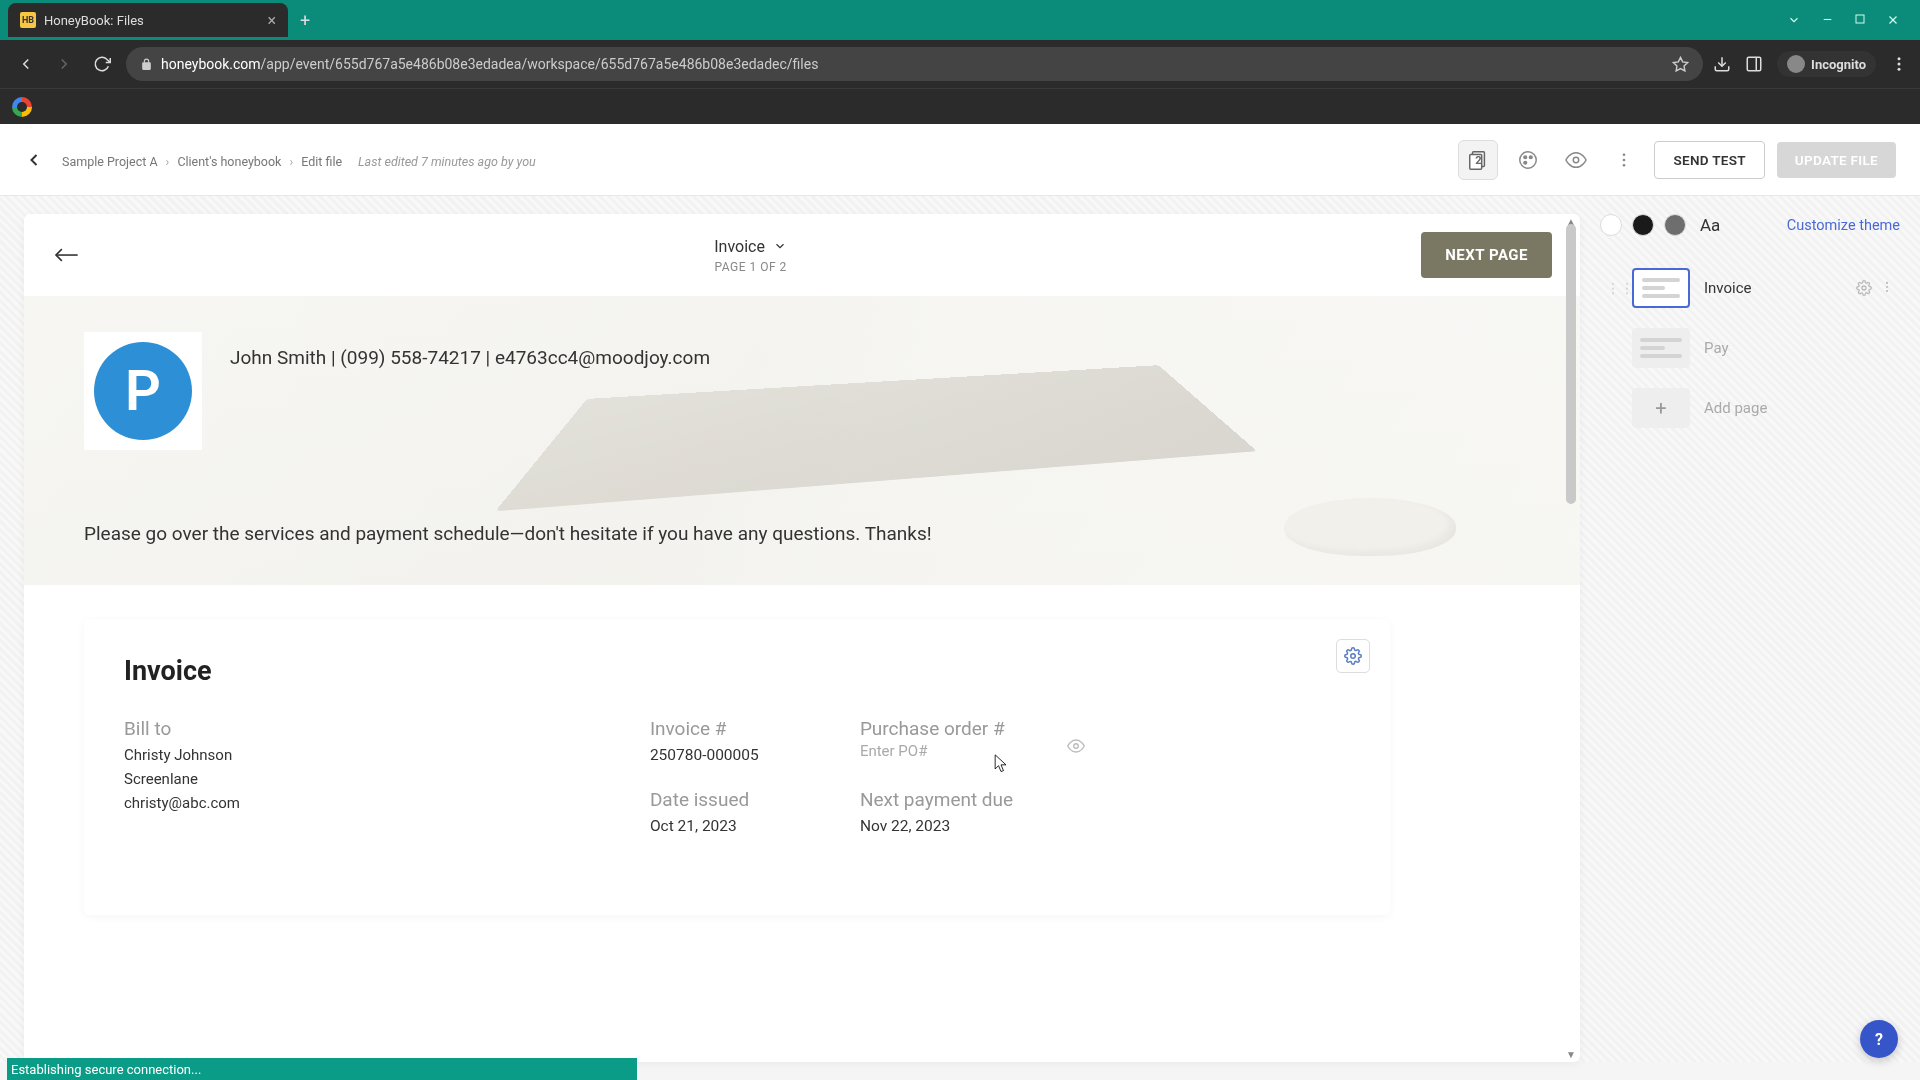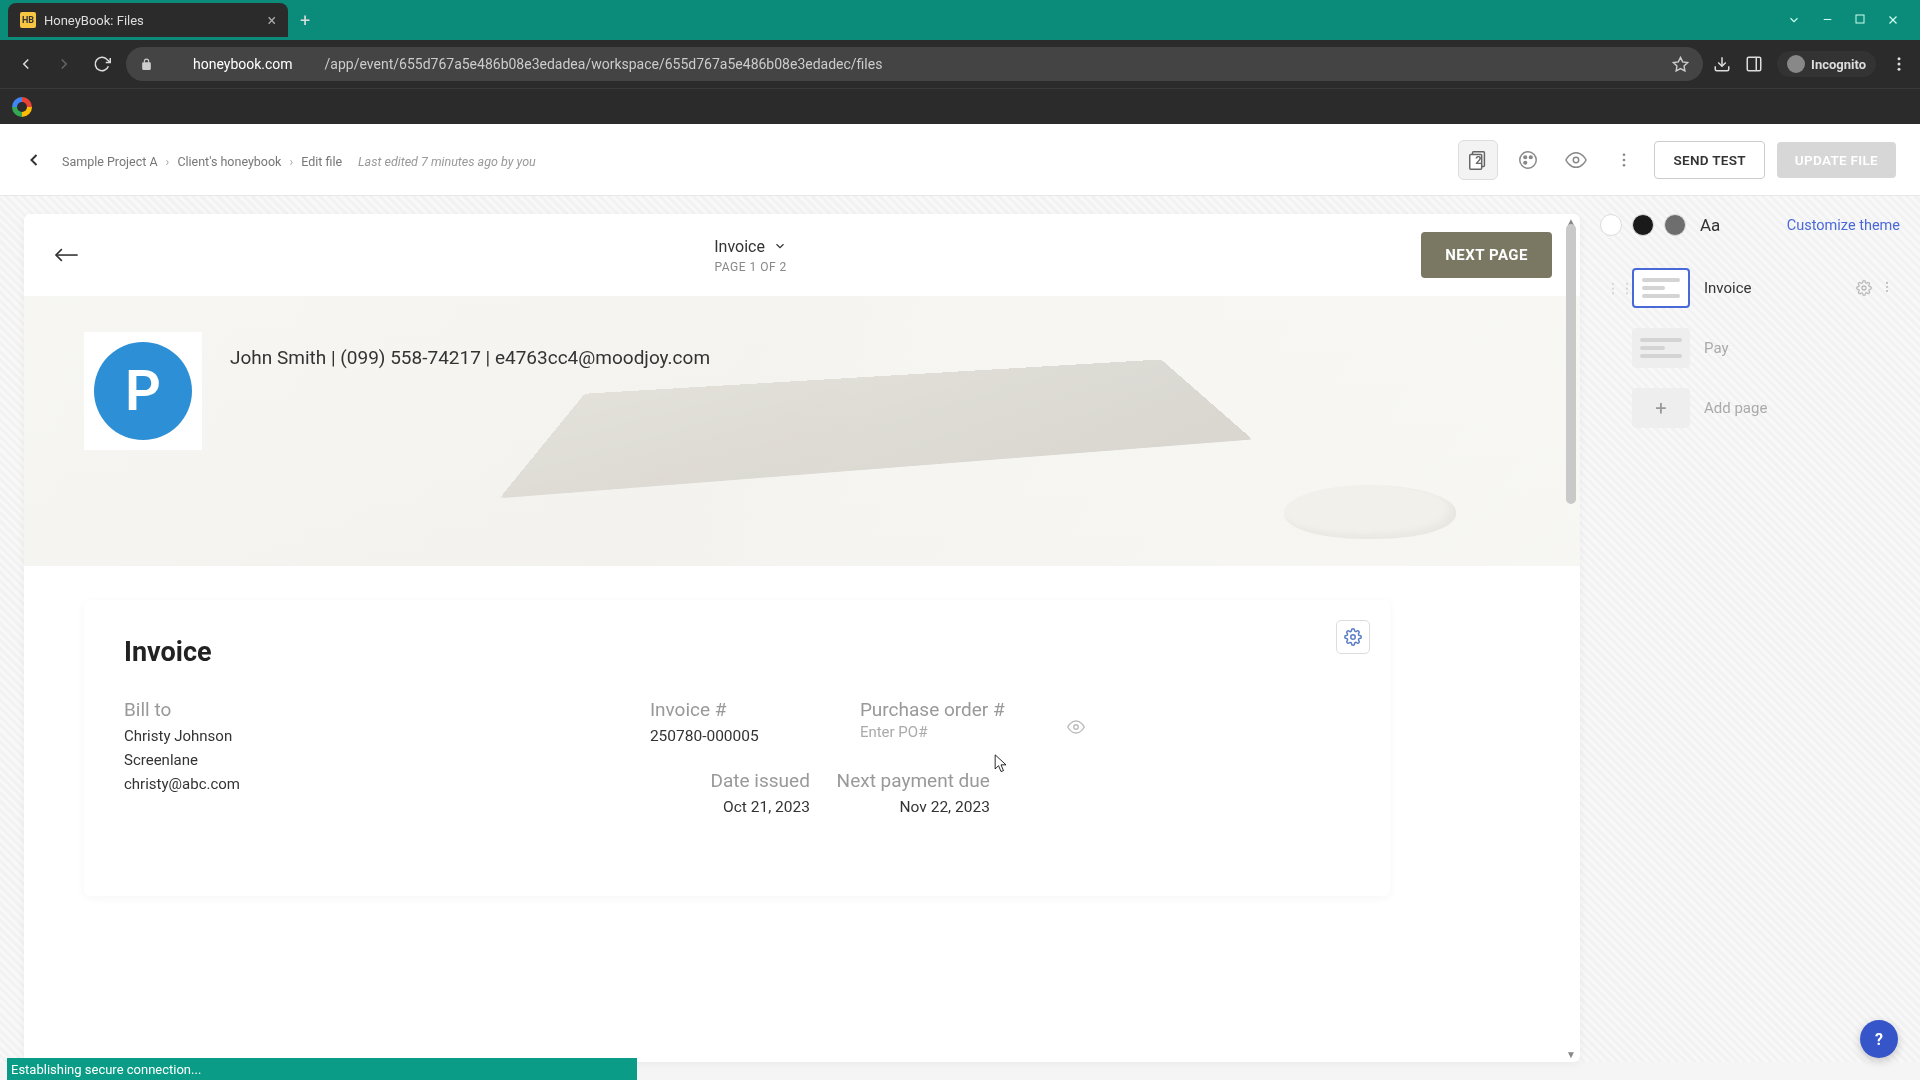--- a/index.html
+++ b/index.html
@@ -11,21 +11,21 @@
 .tab-favicon { width: 16px; height: 16px; background: #f7c744; border-radius: 2px; margin-right: 8px; display: flex; align-items: center; justify-content: center; font-size: 9px; font-weight: bold; color: #333; }
 .tab-title { flex: 1; font-size: 13px; }
 .tab-close { color: #aaa; font-size: 16px; cursor: pointer; }
 .new-tab { color: #ddd; margin-left: 12px; font-size: 18px; cursor: pointer; }
 .window-controls { margin-left: auto; display: flex; gap: 20px; padding-right: 20px; color: #cfe; }
 .window-controls span { cursor: pointer; font-size: 14px; }
 
 .browser-bar { height: 48px; background: #2b2b2b; display: flex; align-items: center; padding: 0 12px; gap: 10px; }
 .nav-btn { width: 28px; height: 28px; color: #ddd; display: flex; align-items: center; justify-content: center; cursor: pointer; border-radius: 50%; }
 .nav-btn.disabled { color: #666; }
-.url-bar { flex: 1; background: #444; border-radius: 20px; height: 34px; display: flex; align-items: center; padding: 0 14px; color: #ccc; font-size: 14px; gap: 32px; }
+.url-bar { flex: 1; background: #444; border-radius: 20px; height: 34px; display: flex; align-items: center; padding: 0 14px; color: #ccc; font-size: 14px; }
 .url-lock { margin-right: 8px; }
 .url-domain { color: #fff; }
 .browser-actions { display: flex; gap: 14px; align-items: center; color: #ddd; }
 .incognito { display: flex; align-items: center; gap: 6px; background: #333; padding: 4px 10px; border-radius: 14px; font-size: 13px; font-weight: bold; }
 .incognito-icon { width: 18px; height: 18px; background: #888; border-radius: 50%; }
 
 .bookmarks-bar { height: 36px; background: #2b2b2b; border-top: 1px solid #3a3a3a; display: flex; align-items: center; padding: 0 12px; }
 .bookmark-g { width: 20px; height: 20px; border-radius: 50%; background: conic-gradient(#ea4335 0 90deg,#fbbc05 90deg 180deg,#34a853 180deg 270deg,#4285f4 270deg 360deg); position: relative; }
 .bookmark-g::after { content:''; position:absolute; inset:5px; background:#2b2b2b; border-radius:50%; }
 
@@ -75,21 +75,21 @@
 .invoice-title { font-size: 27px; font-weight: 700; color: #222; }
 .invoice-grid { display: flex; margin-top: 30px; gap: 60px; }
 .bill-to-col { flex: 0 0 38%; }
 .field-label { font-size: 19px; color: #999; }
 .bill-name, .bill-company, .bill-email { font-size: 15px; color: #333; margin-top: 6px; }
 .meta-cols { display: flex; gap: 50px; flex: 1; }
 .meta-col { min-width: 160px; }
 .meta-value { font-size: 15.5px; color: #333; margin-top: 6px; }
 .po-input { border: none; background: transparent; font-size: 15px; color: #333; padding: 2px 0; }
 .po-input::placeholder { color: #aaa; }
-.meta-row2 { margin-top: 24px; display: flex; gap: 20px; text-align: right; }
+.meta-row2 { margin-top: 24px; display: flex; gap: 50px; }
 .visibility-eye { color: #bbb; margin-left: 8px; }
 
 .cursor { position: absolute; top: 540px; left: 970px; width: 14px; height: 20px; z-index: 50; pointer-events: none; }
 .cursor svg { width: 100%; height: 100%; }
 
 .scrollbar { position: absolute; right: 2px; top: 4px; width: 14px; height: calc(100% - 8px); }
 .scroll-thumb { position: absolute; top: 6px; width: 10px; left:2px; height: 280px; background: #c9c9c9; border-radius: 5px; }
 .scroll-arrow { position: absolute; width: 10px; left: 2px; font-size: 10px; color: #888; text-align: center; }
 .scroll-arrow.up { top: -2px; }
 .scroll-arrow.down { bottom: -2px; }
@@ -300,20 +300,21 @@
 
       <div class="hero">
         <div class="company-row">
           <div class="company-logo">
             <div class="logo-circle">P</div>
           </div>
           <div class="company-info">
             <div class="company-contact">John Smith | (099) 558-74217 | e4763cc4@moodjoy.com</div>
           </div>
         </div>
+        <div class="hero-message">Please go over the services and payment schedule—don't hesitate if you have any questions. Thanks!</div>
       </div>
 
       <div class="invoice-card">
         <div class="invoice-gear">
             <svg width="18" height="18" viewBox="0 0 24 24" fill="none" stroke="currentColor" stroke-width="2">
               <circle cx="12" cy="12" r="3"></circle>
               <path d="M19.4 15a1.65 1.65 0 0 0 .33 1.82l.06.06a2 2 0 1 1-2.83 2.83l-.06-.06a1.65 1.65 0 0 0-1.82-.33 1.65 1.65 0 0 0-1 1.51V21a2 2 0 1 1-4 0v-.09A1.65 1.65 0 0 0 9 19.4a1.65 1.65 0 0 0-1.82.33l-.06.06a2 2 0 1 1-2.83-2.83l.06-.06a1.65 1.65 0 0 0 .33-1.82 1.65 1.65 0 0 0-1.51-1H3a2 2 0 1 1 0-4h.09A1.65 1.65 0 0 0 4.6 9a1.65 1.65 0 0 0-.33-1.82l-.06-.06a2 2 0 1 1 2.83-2.83l.06.06a1.65 1.65 0 0 0 1.82.33H9a1.65 1.65 0 0 0 1-1.51V3a2 2 0 1 1 4 0v.09a1.65 1.65 0 0 0 1 1.51 1.65 1.65 0 0 0 1.82-.33l.06-.06a2 2 0 1 1 2.83 2.83l-.06.06a1.65 1.65 0 0 0-.33 1.82V9a1.65 1.65 0 0 0 1.51 1H21a2 2 0 1 1 0 4h-.09a1.65 1.65 0 0 0-1.51 1z"></path>
             </svg>
           </div>
         <div class="invoice-title">Invoice</div>

